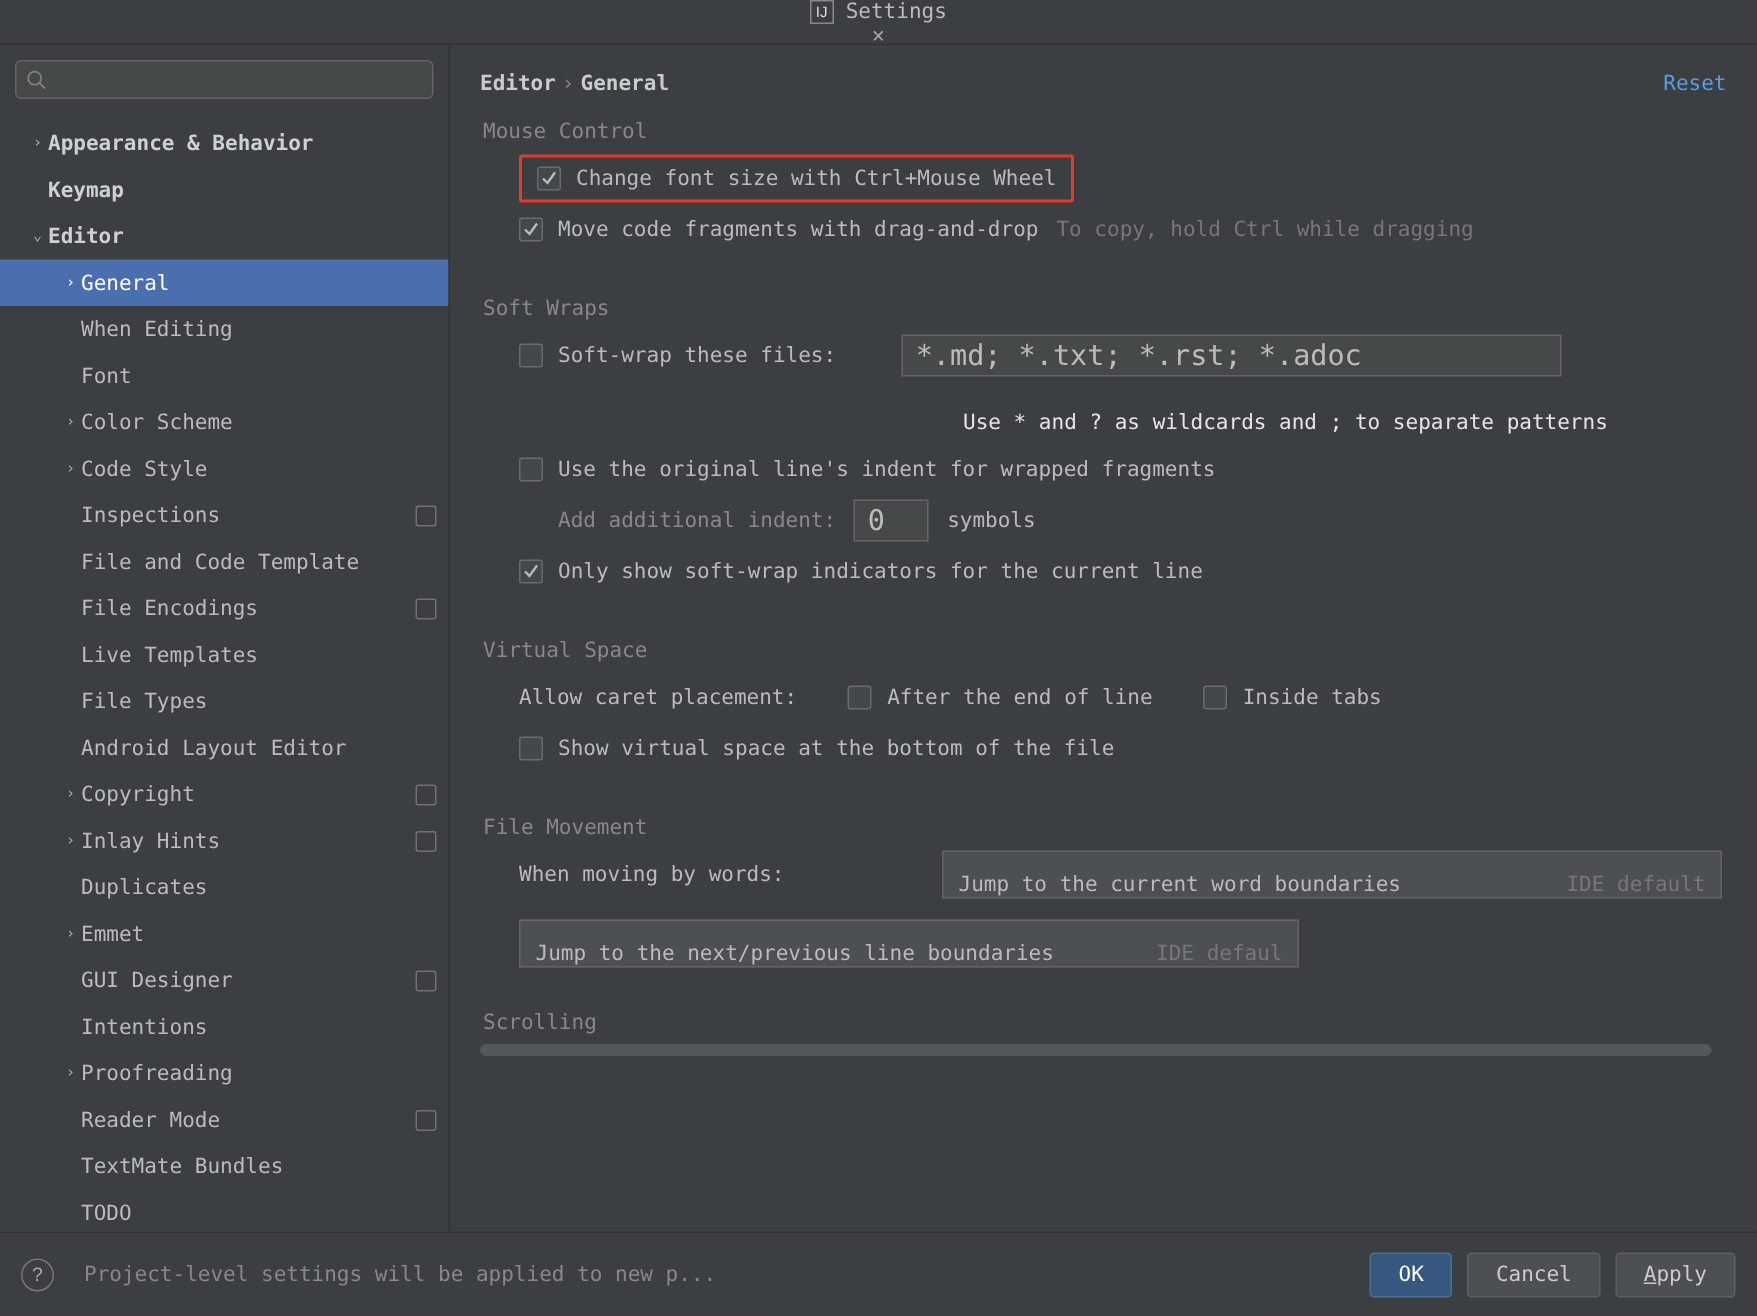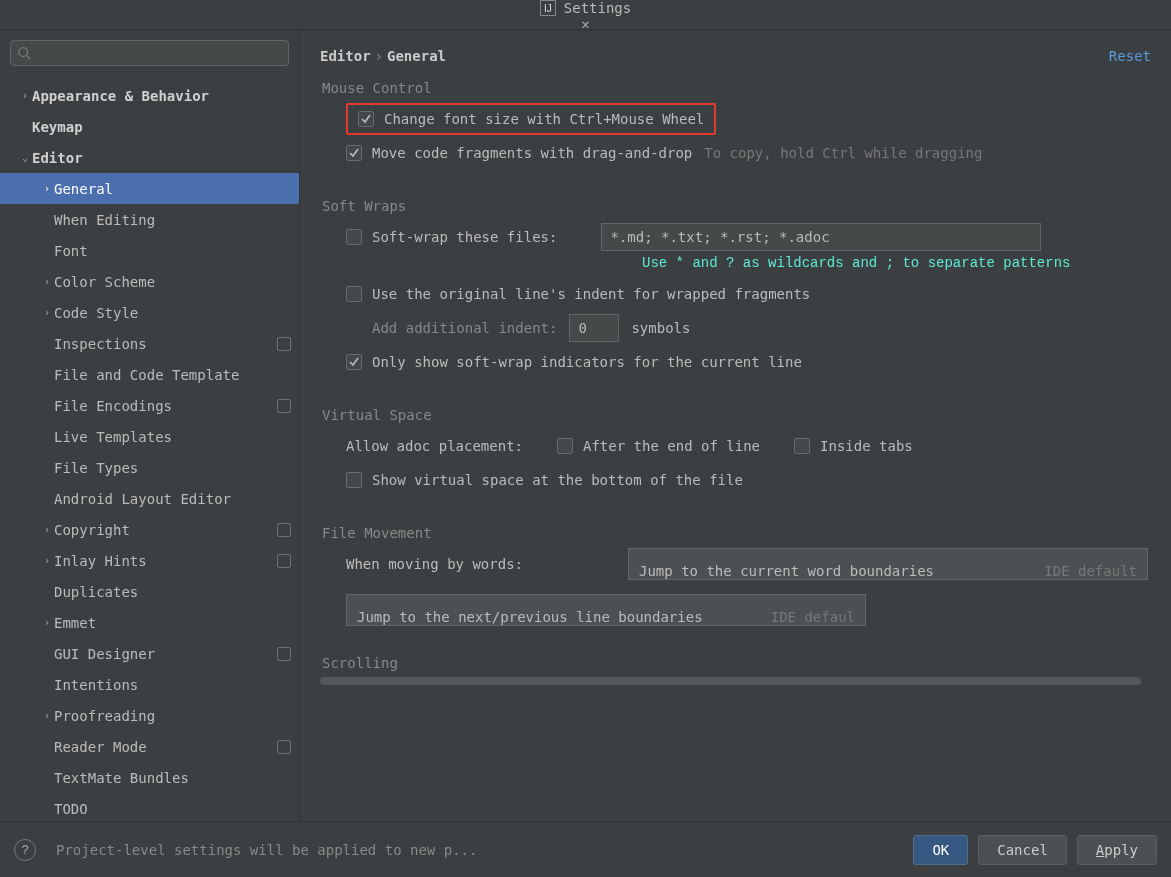--- a/index.html
+++ b/index.html
@@ -87,31 +87,31 @@
   }
   .chk.checked { background:#43494a; }
   .chk.checked svg { display:block; }
   .chk svg { display:none; }
   .highlight-box {
     border:2px solid #e33a2e; border-radius:2px;
     padding:6px 10px; display:inline-flex; align-items:center;
   }
   .text-input {
     background:#45494a; border:1px solid #646464; color:#bbbbbb;
-    font-family:inherit; font-size:14px; height:28px; padding:2px 8px;
+    font-family:inherit; font-size:19px; height:28px; padding:2px 8px;
   }
   .wide-input { width:440px; }
   .small-input { width:50px; text-align:left; }
   .dropdown {
     background:#4c5052; border:1px solid #646464; color:#bbbbbb;
     height:32px; display:flex; align-items:flex-end; padding:0 10px;
     gap:12px; min-width:520px;
   }
   .dropdown .dd-hint { color:#777; margin-left:auto; white-space:nowrap;}
-  .sub-hint { color:#5eead4; margin-left:296px; margin-top:1px;font-family:Liberation Mono, monospace; }
+  .sub-hint { color:#e5e5e5; margin-left:296px; margin-top:20px; }
   .indent-row { padding-left:26px; color:#888; }
   .spacer6 { height:6px; }
 
   .footer {
     height:56px; border-top:1px solid #323232;
     display:flex; align-items:center; padding:0 14px; gap:10px;
   }
   .help-circle {
     width:22px; height:22px; border:1px solid #777; border-radius:50%;
     display:flex; align-items:center; justify-content:center; color:#aaa;
@@ -327,21 +327,21 @@
                 </svg>
               </span>
             <span>Only show soft-wrap indicators for the current line</span>
           </label>
         </div>
       </div>
 
       <div class="section-title">Virtual Space</div>
       <div class="section-body">
         <div class="row">
-          <span>Allow adoc placement:</span>
+          <span>Allow caret placement:</span>
           <span style="width:10px"></span>
           <label>
             <span class="chk"></span>
             <span>After the end of line</span>
           </label>
           <span style="width:10px"></span>
           <label>
             <span class="chk"></span>
             <span>Inside tabs</span>
           </label>

